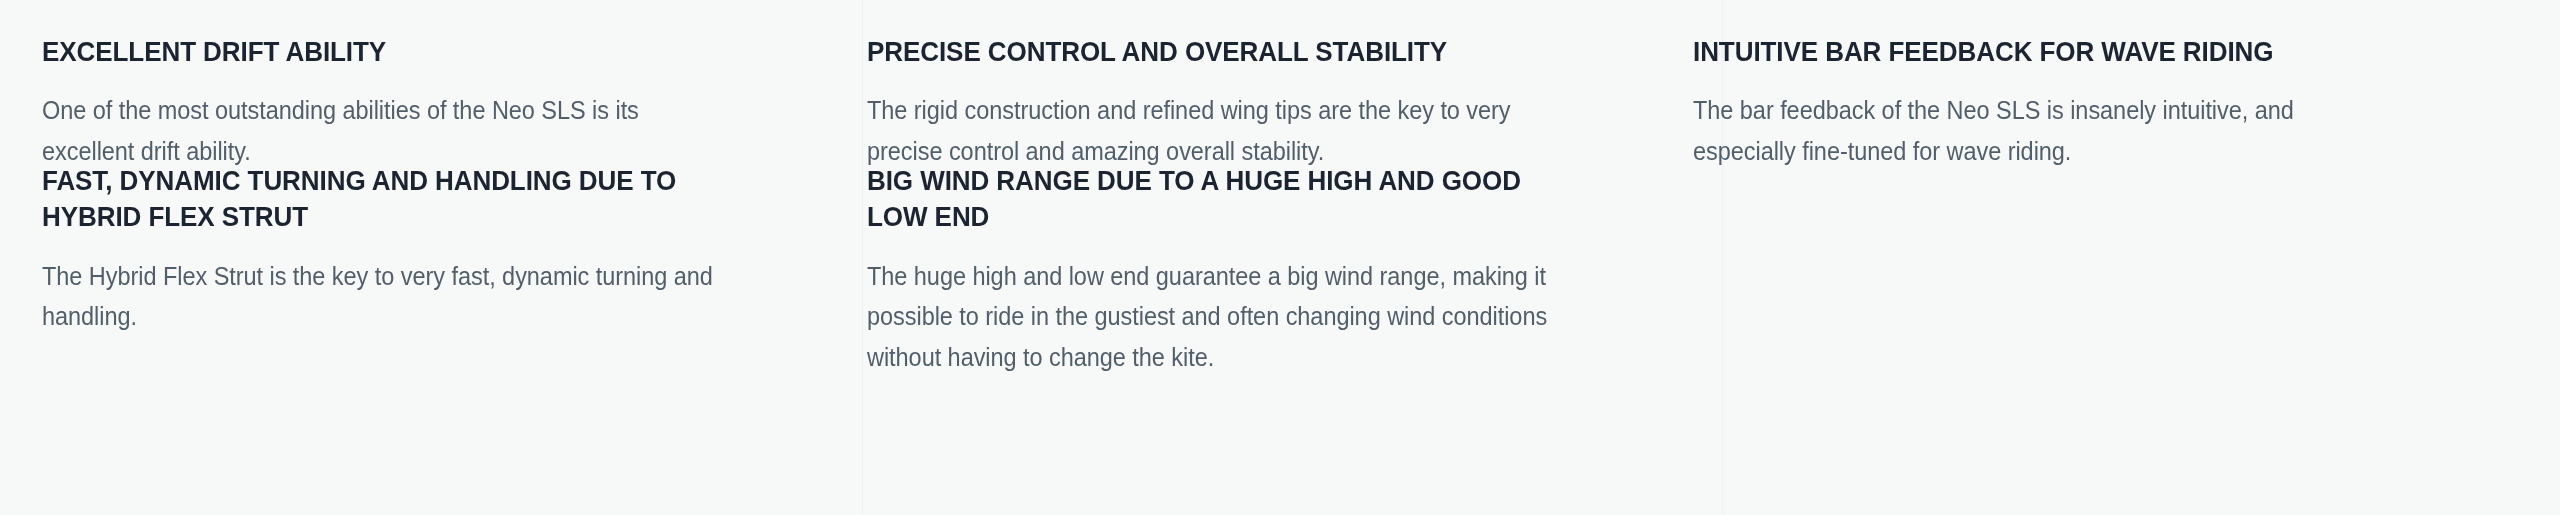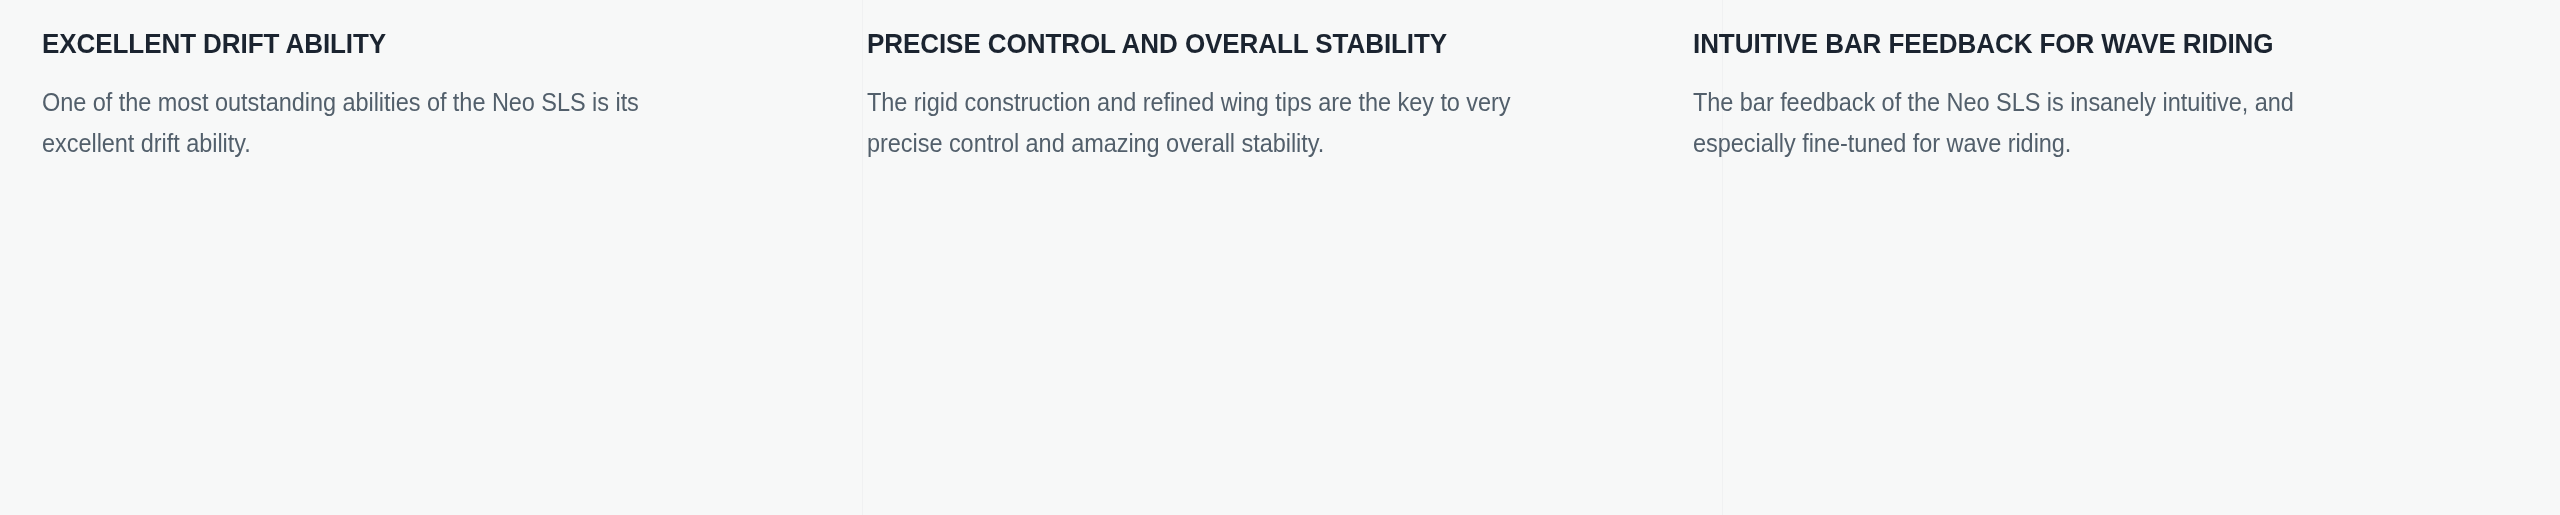--- a/index.html
+++ b/index.html
@@ -12,21 +12,21 @@
     background: #f7f8f8;
     font-family: "Liberation Sans", sans-serif;
     -webkit-font-smoothing: antialiased;
     overflow: hidden;
   }
 
   .feature-grid {
     width: 2560px;
     height: 515px;
     box-sizing: border-box;
-    padding: 4px 42px;
+    padding: 12px 42px;
     display: grid;
     grid-template-columns: repeat(3, 1fr);
     grid-template-rows: 136px auto;
     column-gap: 0px;
     background: #f7f8f8;
     position: relative;
   }
 
   .feature-cell {
     box-sizing: border-box;
@@ -97,15 +97,23 @@
     <h3 class="feature-title">PRECISE CONTROL AND OVERALL STABILITY</h3>
     <p class="feature-body">The rigid construction and refined wing tips are the key to very precise control and amazing overall stability.</p>
   </div>
 
   <div class="feature-cell row-1">
     <h3 class="feature-title">INTUITIVE BAR FEEDBACK FOR WAVE RIDING</h3>
     <p class="feature-body">The bar feedback of the Neo SLS is insanely intuitive, and especially fine-tuned for wave riding.</p>
   </div>
 
 
+  <div class="feature-cell row-2">
+    <h3 class="feature-title">FAST, DYNAMIC TURNING AND HANDLING DUE TO HYBRID FLEX STRUT</h3>
+    <p class="feature-body">The Hybrid Flex Strut is the key to very fast, dynamic turning and handling.</p>
+  </div>
 
+  <div class="feature-cell row-2">
+    <h3 class="feature-title">BIG WIND RANGE DUE TO A HUGE HIGH AND GOOD LOW END</h3>
+    <p class="feature-body">The huge high and low end guarantee a big wind range, making it possible to ride in the gustiest and often changing wind conditions without having to change the kite.</p>
+  </div>
 
 </section>
 
 </body></html>

